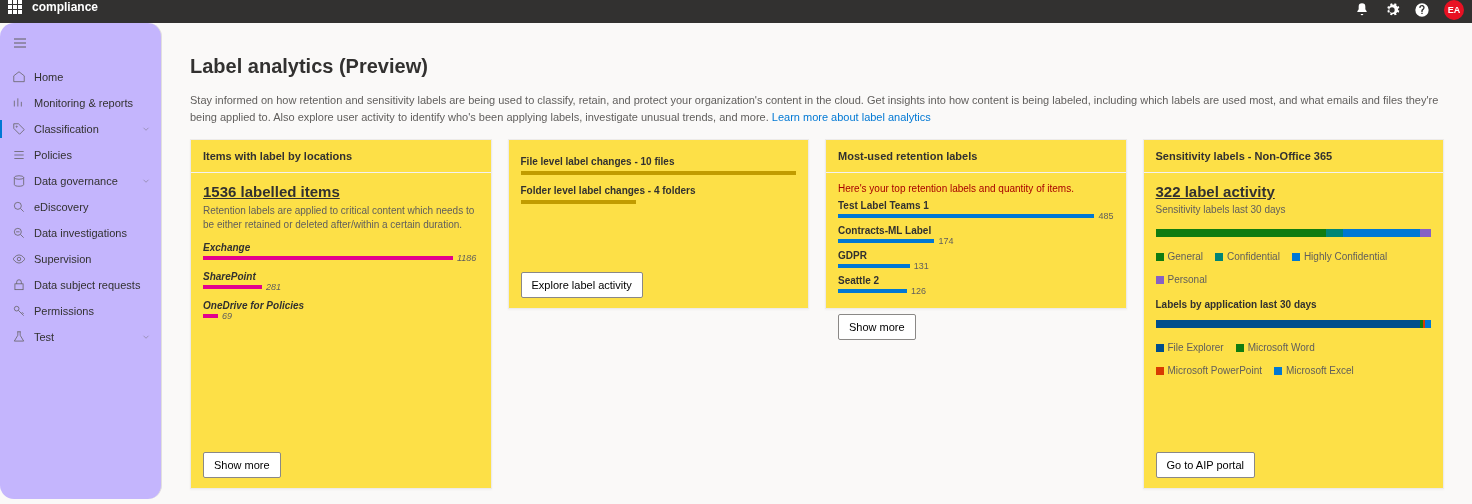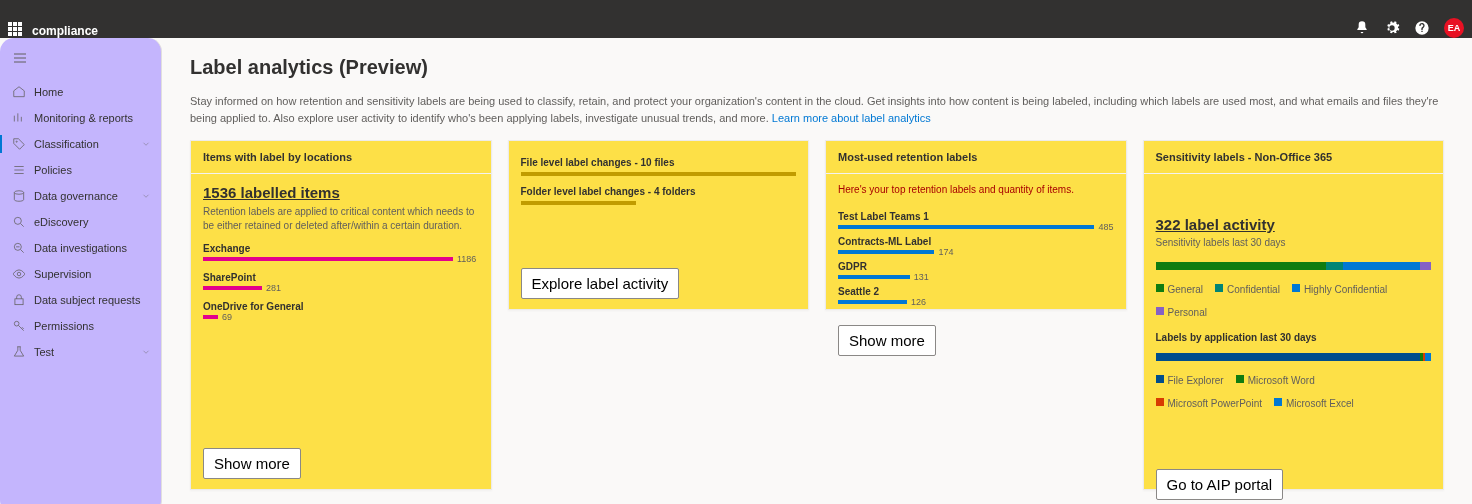--- a/index.html
+++ b/index.html
@@ -10,25 +10,25 @@
   body {
     font-family: "Segoe UI", sans-serif;
     font-size: 12px;
     background: #faf9f8;
     color: #323130;
     width: 1472px;
     height: 504px;
     overflow: hidden;
   }
   .topbar {
-    height: 38px;
+    height: 23px;
     background: #323130;
     color: #fff;
     display: flex;
-    align-items: flex-end;
+    align-items: flex-start;
     padding: 0 8px;
   }
   .waffle {
     width: 16px; height: 16px;
     display: grid;
     grid-template-columns: repeat(3,4px);
     grid-template-rows: repeat(3,4px);
     gap: 1px;
     margin-right: 8px;
   }
@@ -56,66 +56,66 @@
     font-size:11px; color:#323130; cursor:pointer; position:relative;
   }
   .nav-item.selected::before {
     content:""; position:absolute; left:0; top:4px; bottom:4px; width:2px; background:#0078d4;
   }
   .nav-item.selected { font-weight:400; }
   .nav-icon { width:14px; height:14px; margin-right:8px; stroke:#605e5c; fill:none; stroke-width:1.3; }
   .nav-label { flex:1; }
   .chev { width:10px; height:10px; stroke:#605e5c; fill:none; }
   .content {
-    flex:1; overflow:auto; padding:18px 28px;
+    flex:1; overflow:auto; padding:32px 28px;
   }
   .page-title {
     font-size:20px; font-weight:600; margin-bottom:14px;
   }
   .page-desc {
     font-size:11px; color:#605e5c; max-width:1260px; line-height:1.5; margin-bottom:14px;
   }
   .page-desc a { color:#0078d4; text-decoration:none; }
   .cards { display:flex; gap:16px; }
   .card {
     background:#fde047; border:1px solid #edebe9; box-shadow:0 1px 2px rgba(0,0,0,0.04);
     display:flex; flex-direction:column;
   }
   .card-header {
     font-size:11px; font-weight:600; padding:10px 12px; border-bottom:1px solid #f3f2f1;
   }
   .card-body { padding:10px 12px 6px; flex:1; }
   .card-footer { padding:8px 12px 10px; }
   .big-stat { font-size:15px; font-weight:700; margin-bottom:4px; text-decoration:underline;}
   .stat-desc { font-size:10px; color:#605e5c; line-height:1.4; margin-bottom:10px; }
-  .mini-item { margin-bottom:8px; }
+  .mini-item { margin-bottom:8px;font-style:italic; }
   .mini-label { font-size:10px; font-weight:600; }
   .mini-bar-row { display:flex; align-items:center; gap:4px; }
   .mini-bar { height:4px; }
   .mini-val { font-size:9px; color:#605e5c; }
   .btn {
-    display:inline-block; font-size:15px; padding:6px 10px; border:1px solid #8a8886;
+    display:inline-block; font-size:11px; padding:6px 10px; border:1px solid #8a8886;
     background:#fff; cursor:pointer; border-radius:2px;
   }
   .risky-label { font-size:10px; font-weight:600; margin-top:6px; }
   .risky-bar { height:4px; background:#c19c00; margin-top:4px; margin-bottom:10px; }
-  .hint { font-size:10px; color:#a80000; margin-bottom:16px; }
+  .hint { font-size:10px; color:#a80000; margin-bottom:6px; }
   .retention-row { margin-bottom:4px; }
   .ret-label { font-size:10px; font-weight:600; }
   .sens-sub { font-size:10px; color:#605e5c; margin-bottom:14px; }
   .stacked { height:8px; display:flex; width:100%; margin-bottom:14px; }
   .legend { display:flex; flex-wrap:wrap; gap:12px; font-size:10px; color:#605e5c; margin-bottom:14px;}
-  .legend-item { display:flex; align-items:flex-start; gap:4px; }
+  .legend-item { display:flex; align-items:center; gap:4px; }
   .sw { width:8px; height:8px; display:inline-block; }
   .section-label { font-size:10px; font-weight:600; margin-bottom:10px; }
   
   .c1 { width:308px; height:350px; }
   .c2 { width:308px; height:170px; }
   .c3 { width:308px; height:170px; }
-  .c4 { width:308px; height:350px;gap:32px; }
+  .c4 { width:308px; height:350px; }
 </style>
 </head>
 <body>
 
 <div class="topbar">
   <div class="waffle">
     <span></span>
       <span></span>
       <span></span>
       <span></span>
@@ -256,21 +256,21 @@
     </div>
               </div>
               <div class="mini-item">
                 <div class="mini-label">SharePoint</div>
     <div class="mini-bar-row">
       <div class="mini-bar" style="width:59px;background:#e3008c"></div>
       <span class="mini-val">281</span>
     </div>
               </div>
               <div class="mini-item">
-                <div class="mini-label">OneDrive for General</div>
+                <div class="mini-label">OneDrive for Policies</div>
     <div class="mini-bar-row">
       <div class="mini-bar" style="width:15px;background:#e3008c"></div>
       <span class="mini-val">69</span>
     </div>
               </div>
             </div>
         </div>
         <div class="card-footer">
           <button class="btn">Show more</button>
         </div>

